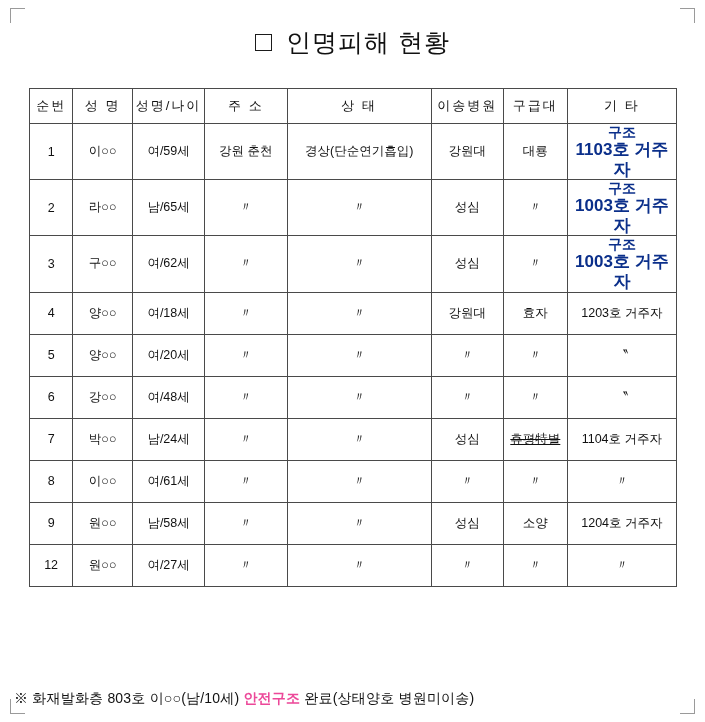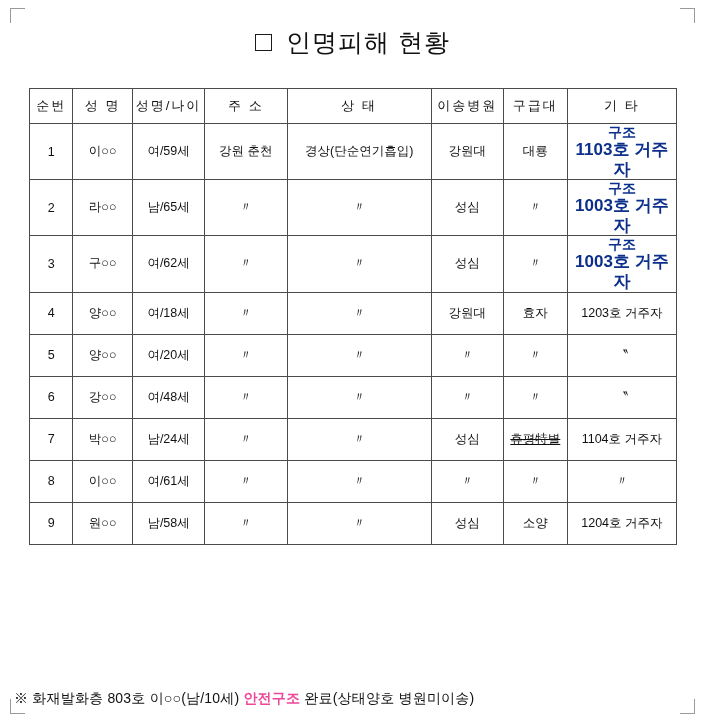--- a/index.html
+++ b/index.html
@@ -288,20 +288,32 @@
         <td class="ditto">〃</td>
         <td>성심</td>
         <td>소양</td>
         <td class="etc-cell">
           <span class="plain">1204호 거주자</span>
         </td>
       </tr>
 
 
 
+      <tr>
+        <td>12</td>
+        <td>원○○</td>
+        <td>여/27세</td>
+        <td class="ditto">〃</td>
+        <td class="ditto">〃</td>
+        <td class="ditto">〃</td>
+        <td class="ditto">〃</td>
+        <td class="etc-cell ditto">
+          <span class="plain">〃</span>
+        </td>
+      </tr>
 
 
     </tbody>
   </table>
 </div>
 
 <div class="footnote">
   <span>※ 화재발화층 803호 이○○(남/10세) </span><span class="hl">안전구조</span><span> 완료(상태양호 병원미이송)</span>
 </div>
 

